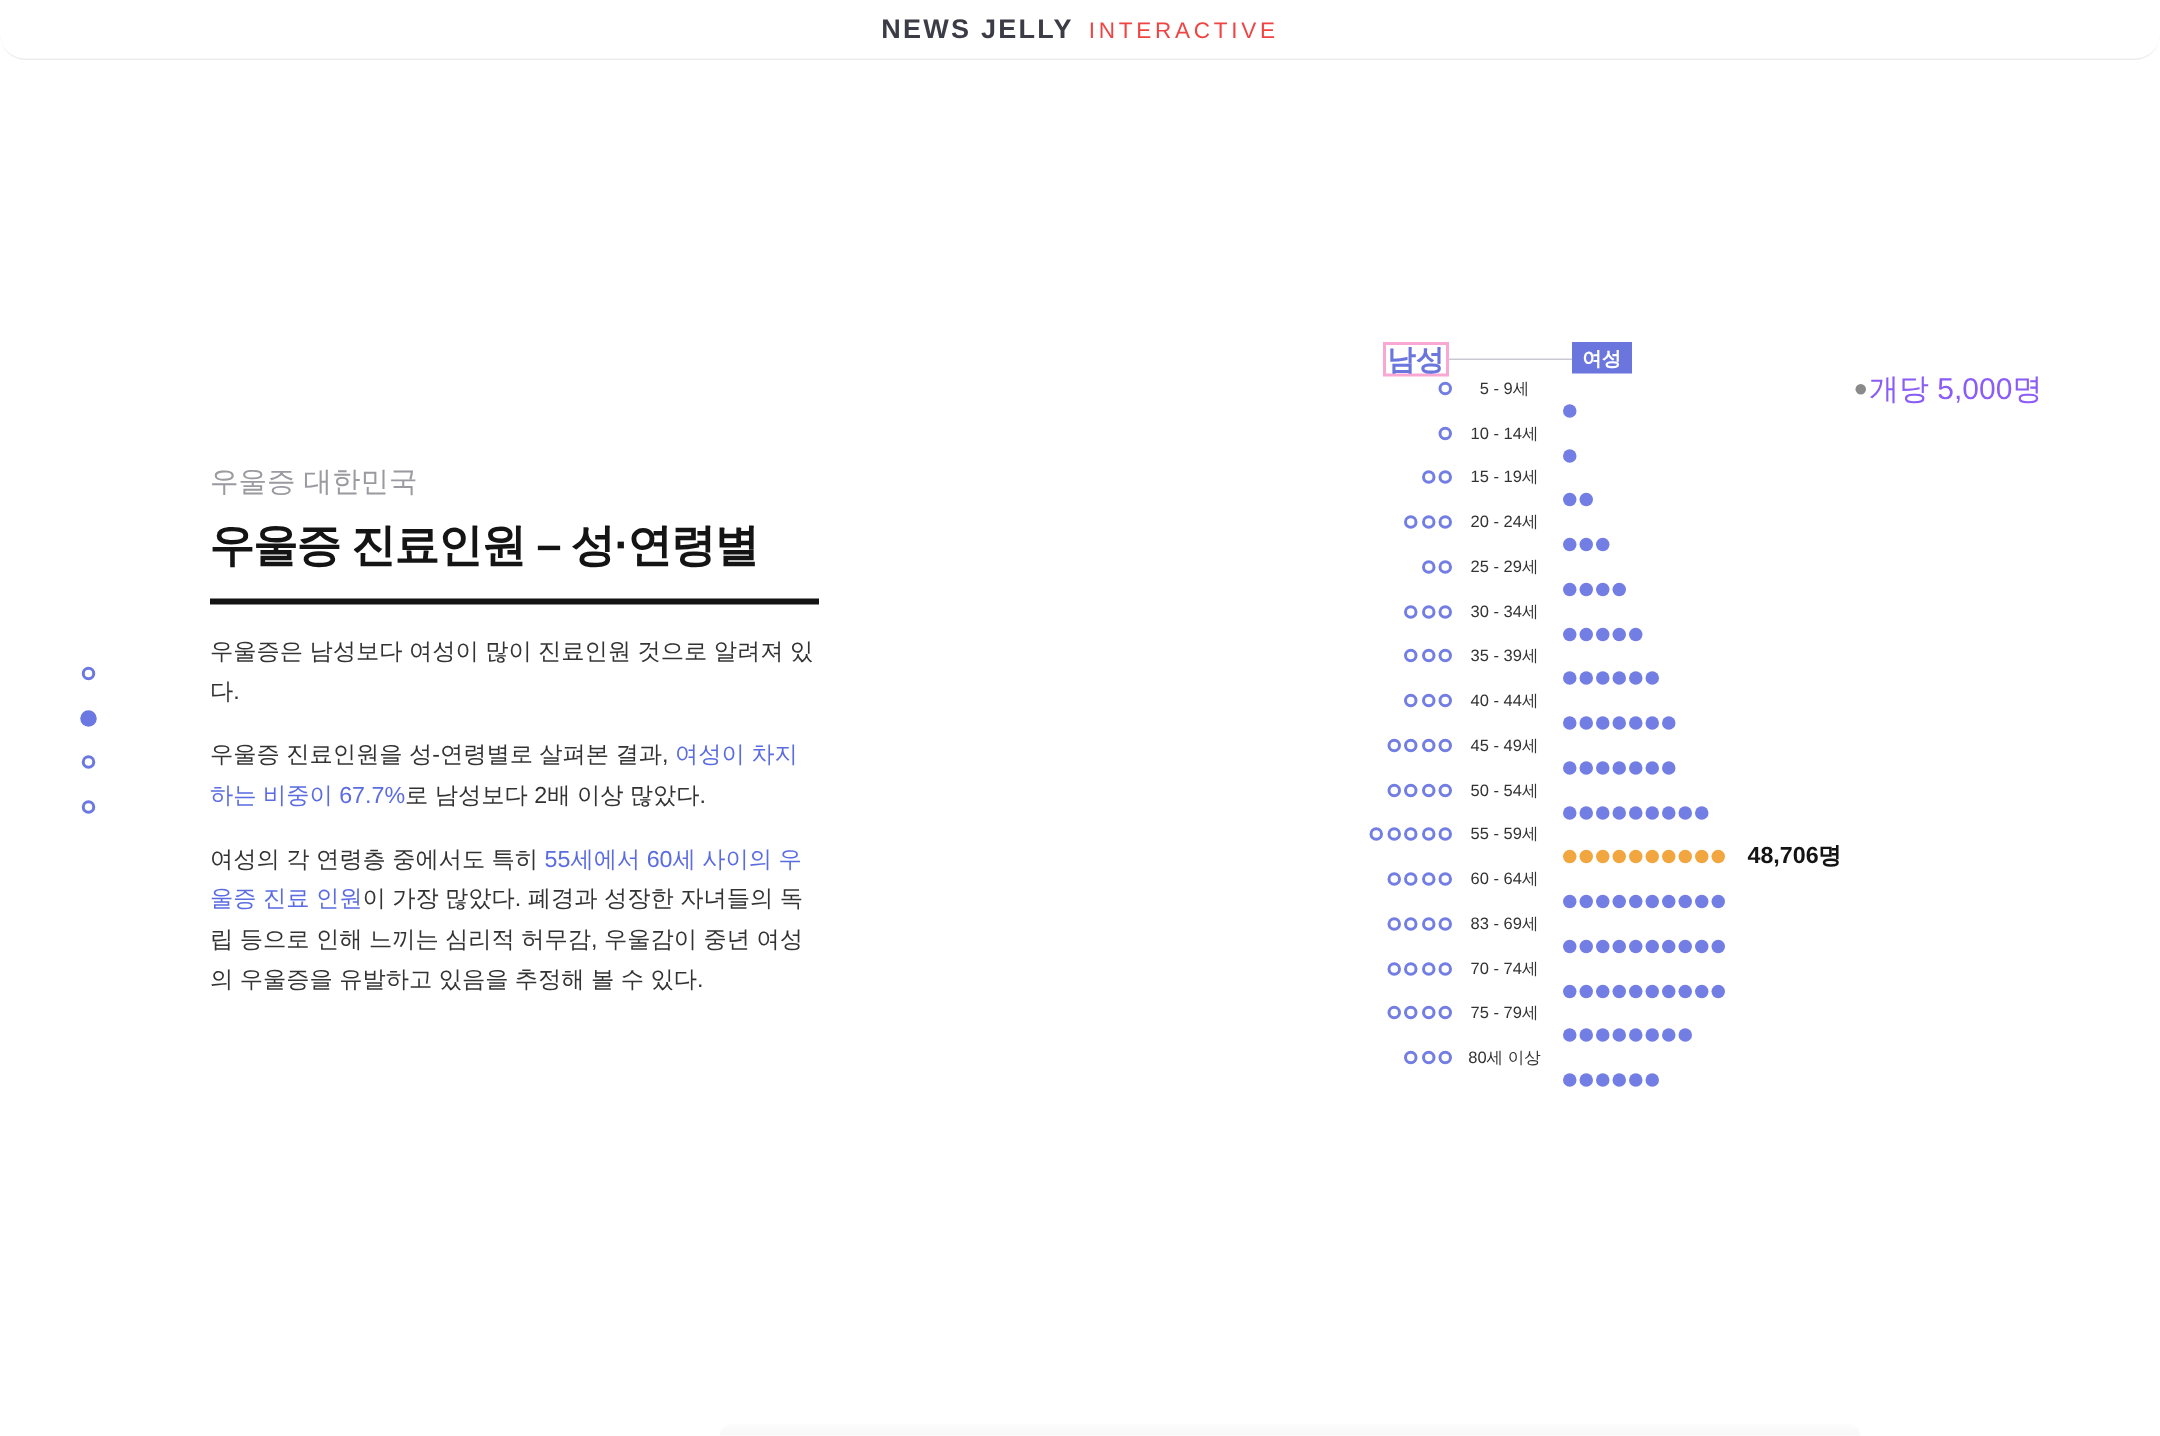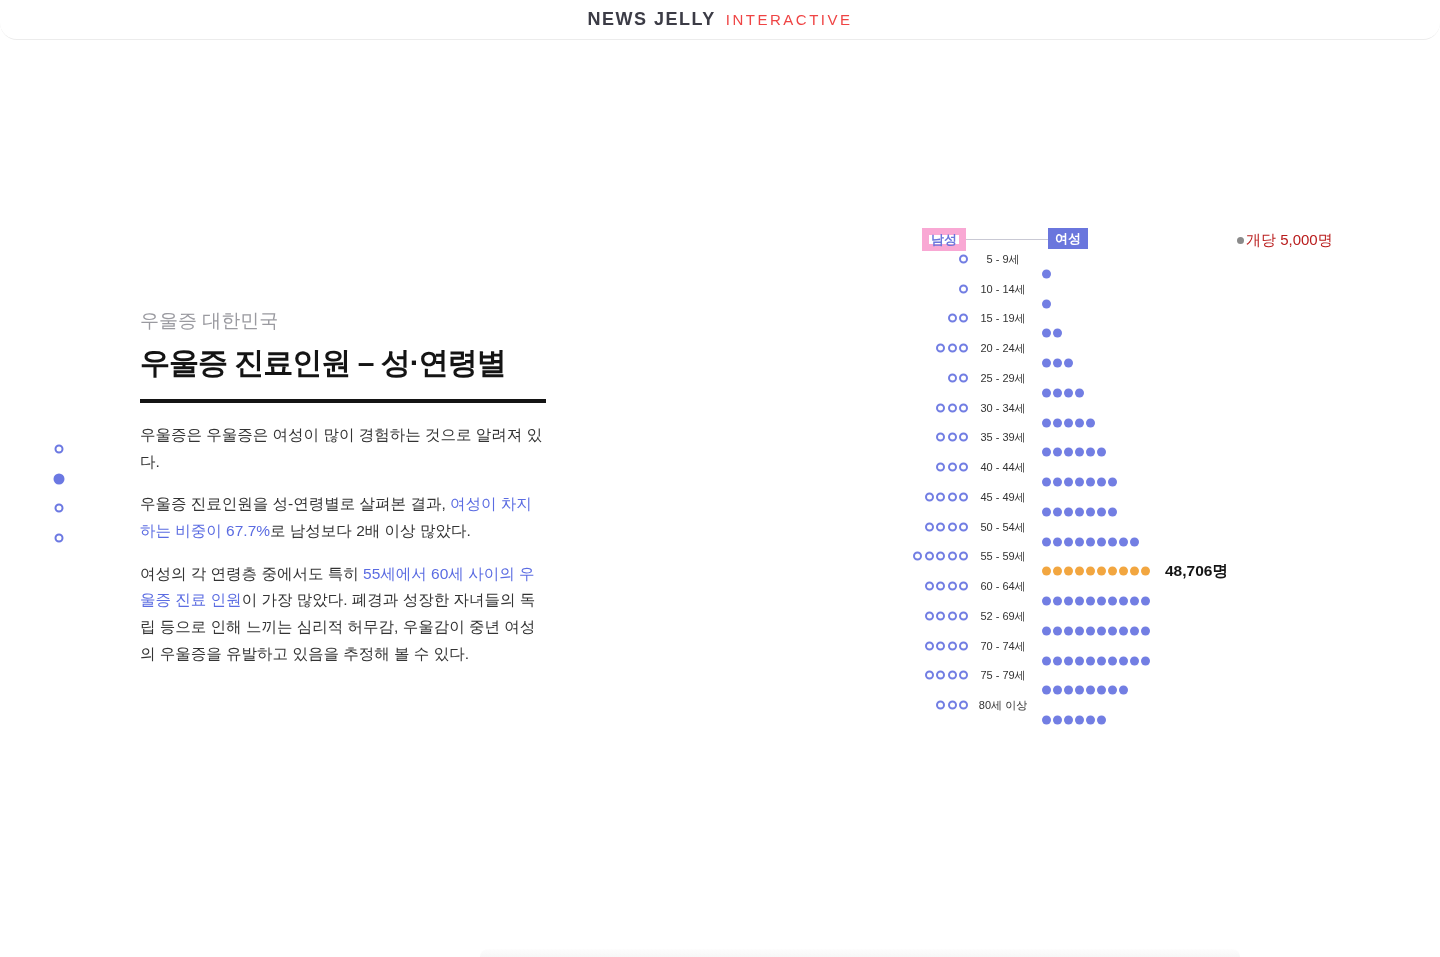--- a/index.html
+++ b/index.html
@@ -25,31 +25,31 @@
   .article { position:absolute; left:140px; top:308px; width:406px; }
   .eyebrow { font-size:19px; color:#9a9aa0; margin-bottom:9px; }
   .page-title { font-size:30px; font-weight:800; color:#141414; letter-spacing:-1px; }
   .title-rule { width:406px; height:4px; background:#141414; margin-top:15px; margin-bottom:19px; }
   .body-p { font-size:15.5px; line-height:1.72; color:#333333; margin-bottom:16px; }
   .hl { color:#5b6ce2; }
 
   
   .chart { position:absolute; left:890px; top:226px; width:470px; height:500px; }
   .toggle-male { position:absolute; left:32px; top:2px; width:44px; height:23px;
-    border:7px solid #f9a8d4; background:#fff; color:#6a76dd; font-size:13px;
+    border:2px solid #f9a8d4; background:#fff; color:#6a76dd; font-size:19px;
     font-weight:700; display:flex; align-items:center; justify-content:center;
     cursor:pointer; }
   .toggle-connector { position:absolute; left:76px; top:13px; width:82px; height:1px;
     background:#c9c9d4; }
   .toggle-female { position:absolute; left:158px; top:2px; width:40px; height:21px;
     background:#6a76dd; color:#ffffff; font-size:13px; font-weight:700;
     display:flex; align-items:center; justify-content:center; cursor:pointer; }
 
-  .chart-legend { position:absolute; left:1237px; top:231px; display:flex;
-    align-items:center; font-size:15px; color:#b91c1c; }
+  .chart-legend { position:absolute; left:1237px; top:246px; display:flex;
+    align-items:center; font-size:20px; color:#8b5cf6; }
   .legend-dot { width:7px; height:7px; border-radius:50%; background:#8a8a8a;
     display:inline-block; margin-right:2px; }
 
   .chart-rows { position:absolute; left:0; top:18px; width:470px; }
   .chart-row { position:relative; height:29.75px; }
   .m-dots { position:absolute; left:0; top:50%; transform:translateY(-50%);
     width:78px; display:flex; justify-content:flex-end; gap:2.5px; }
   .row-label { position:absolute; left:80px; top:50%; transform:translateY(-50%);
     width:66px; text-align:center; font-size:11px; color:#333; white-space:nowrap; }
   .f-dots { position:absolute; left:152px; top:50%; transform:translateY(-50%);
@@ -79,21 +79,21 @@
     <span class="page-dot ring" style="top: 5px;"></span>
     <span class="page-dot active" style="top: 34.7px;"></span>
     <span class="page-dot ring" style="top: 64.4px;"></span>
     <span class="page-dot ring" style="top: 94.1px;"></span>
   </nav>
 
 <section class="article">
   <p class="eyebrow">우울증 대한민국</p>
   <h1 class="page-title">우울증 진료인원 – 성·연령별</h1>
   <div class="title-rule"></div>
-  <p class="body-p">우울증은 우울증은 여성이 많이 경험하는 것으로 알려져 있다.</p>
+  <p class="body-p">우울증은 남성보다 여성이 많이 진료인원 것으로 알려져 있다.</p>
   <p class="body-p"><span>우울증 진료인원을 성-연령별로 살펴본 결과, </span><span class="hl">여성이 차지하는 비중이 67.7%</span><span>로 남성보다 2배 이상 많았다.</span></p>
   <p class="body-p"><span>여성의 각 연령층 중에서도 특히 </span><span class="hl">55세에서 60세 사이의 우울증 진료 인원</span><span>이 가장 많았다. 폐경과 성장한 자녀들의 독립 등으로 인해 느끼는 심리적 허무감, 우울감이 중년 여성의 우울증을 유발하고 있음을 추정해 볼 수 있다.</span></p>
 </section>
 
 <div class="chart-legend">
   <span class="legend-dot"></span>
   <span>개당 5,000명</span>
 </div>
 
 <section class="chart">
@@ -286,21 +286,21 @@
           <span class="dot"></span>
         </div>
       </div>
       <div class="chart-row">
         <div class="m-dots">
           <span class="ring"></span>
           <span class="ring"></span>
           <span class="ring"></span>
           <span class="ring"></span>
         </div>
-        <div class="row-label">52 - 69세</div>
+        <div class="row-label">83 - 69세</div>
         <div class="f-dots">
           <span class="dot"></span>
           <span class="dot"></span>
           <span class="dot"></span>
           <span class="dot"></span>
           <span class="dot"></span>
           <span class="dot"></span>
           <span class="dot"></span>
           <span class="dot"></span>
           <span class="dot"></span>

